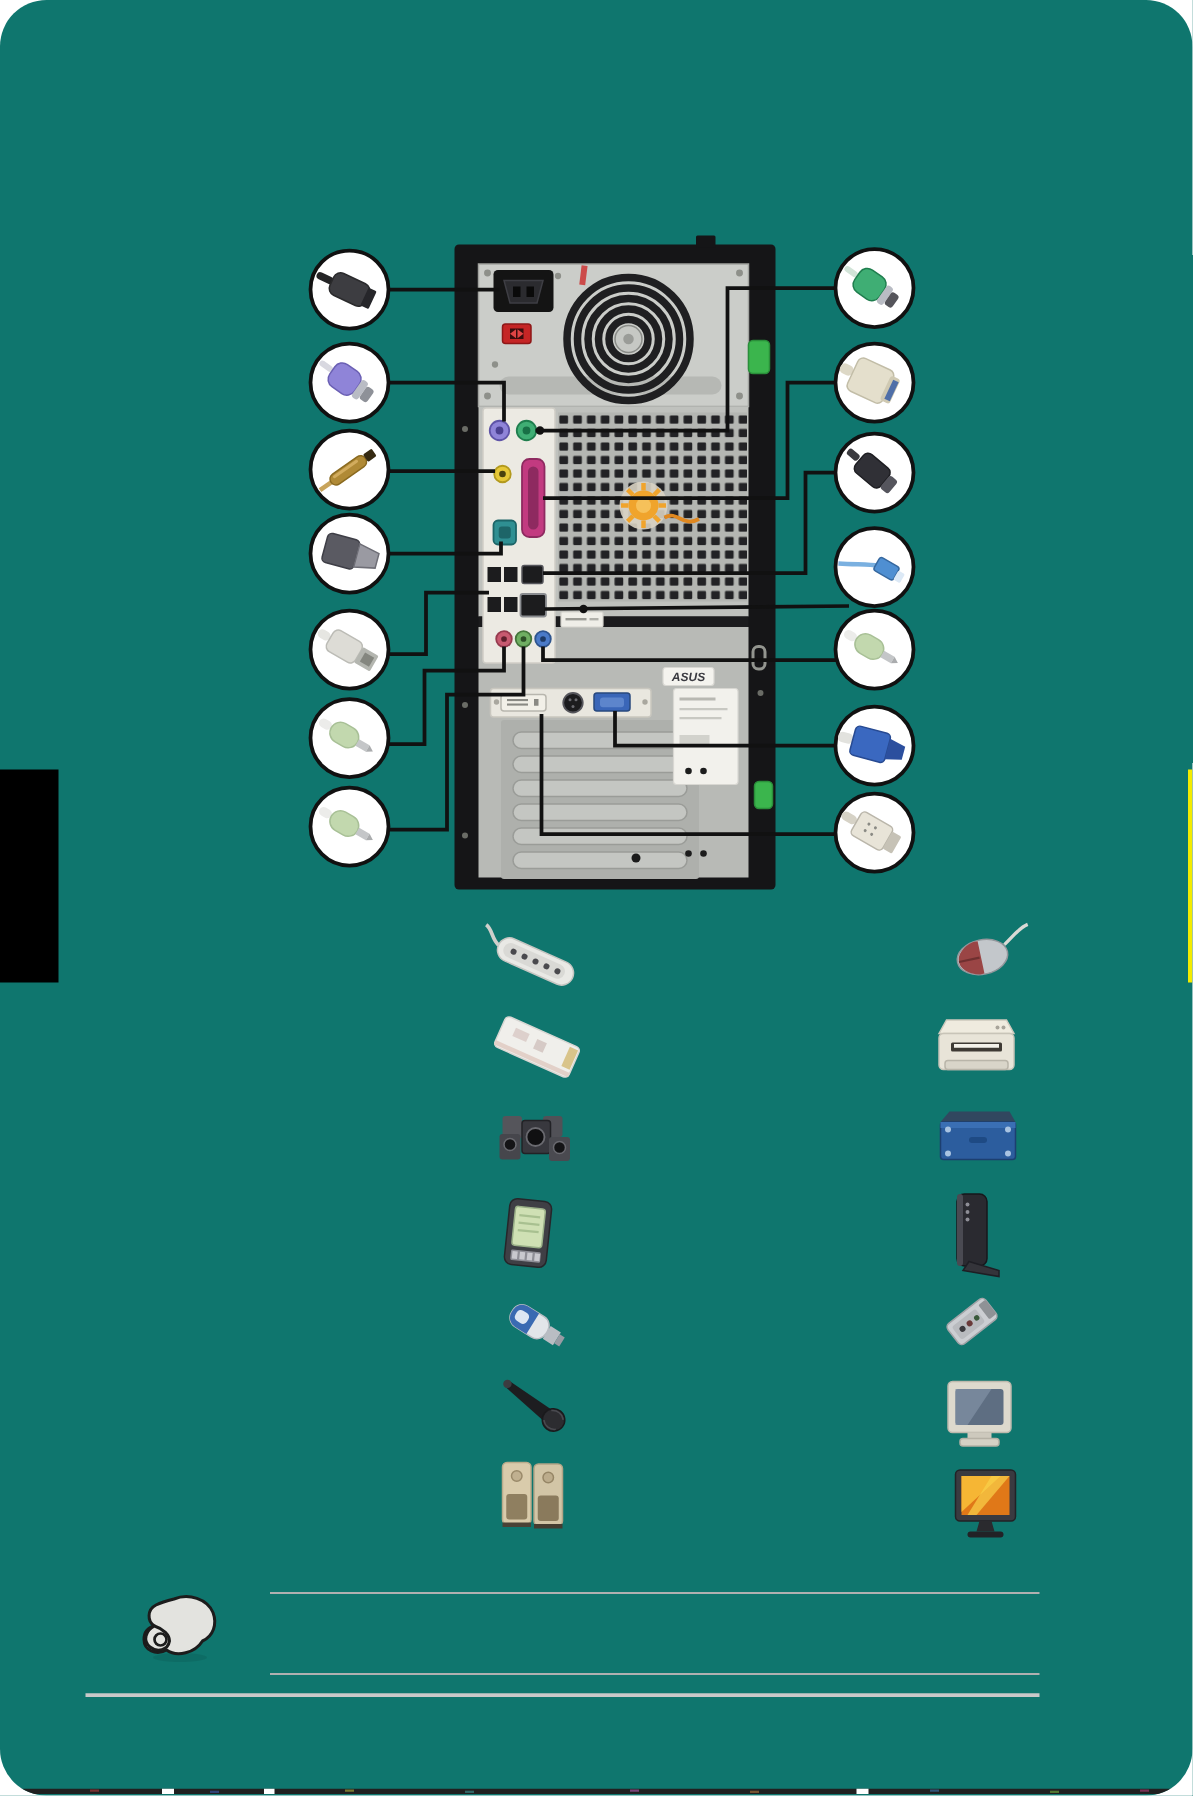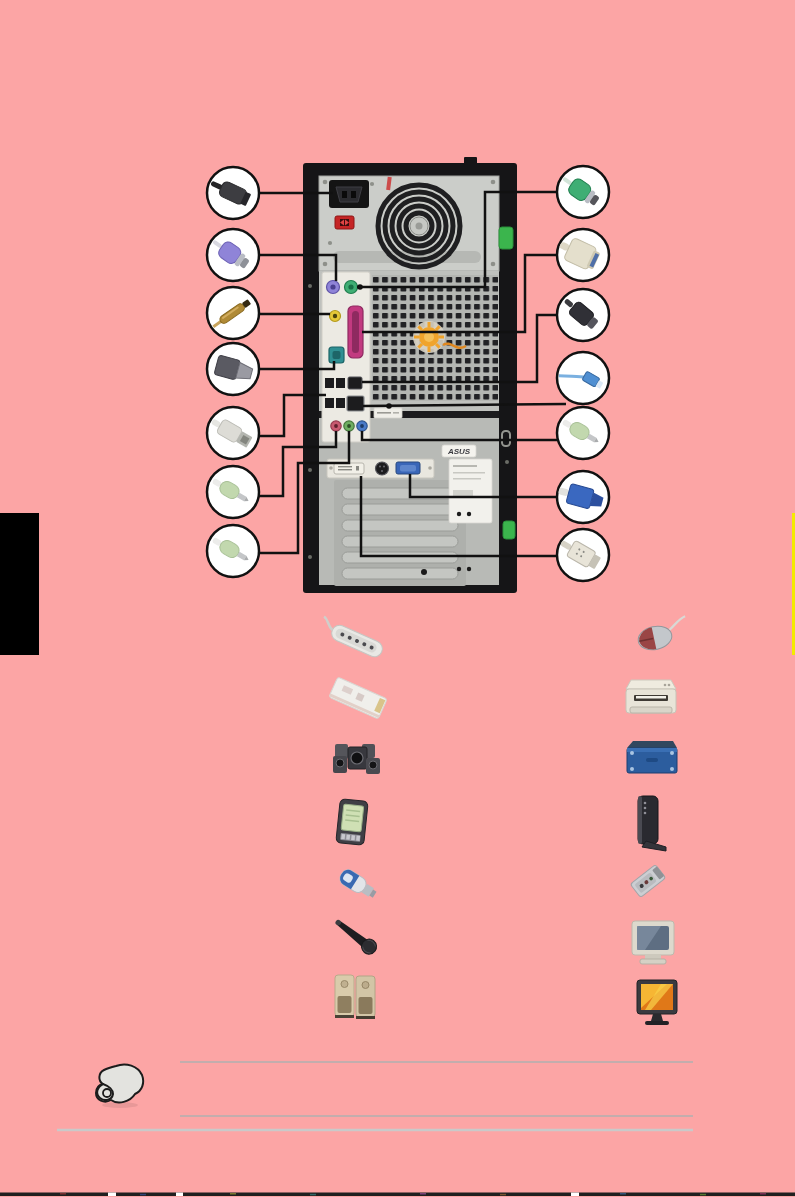--- a/index.html
+++ b/index.html
@@ -1,17 +1,17 @@
 <!DOCTYPE html>
 <html><head>
 <meta charset="utf-8">
 <style>
   html,body{margin:0;padding:0;background:#ffffff;}
-  #page{position:relative;width:795px;height:1197px;background:#fca5a5;overflow:hidden;
-        font-family:"Liberation Sans", sans-serif;}
+  #page{position:relative;width:795px;height:1197px;background:#0f766e;overflow:hidden;
+        font-family:"Liberation Sans", sans-serif;border-radius:31px;}
   #diagram{position:absolute;left:0;top:0;}
 </style>
 </head>
 <body>
 
 <div id="page">
 
 <svg id="diagram" width="795" height="1197" viewBox="0 0 795 1197">
 
   <defs>

